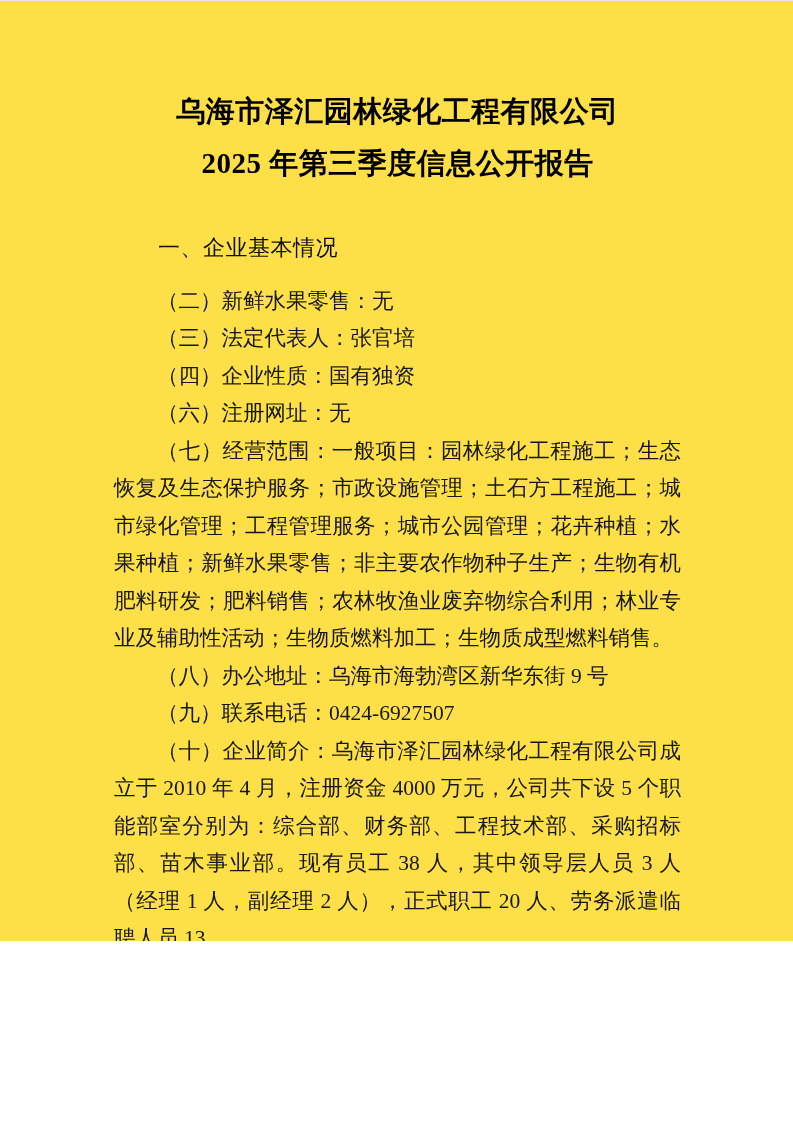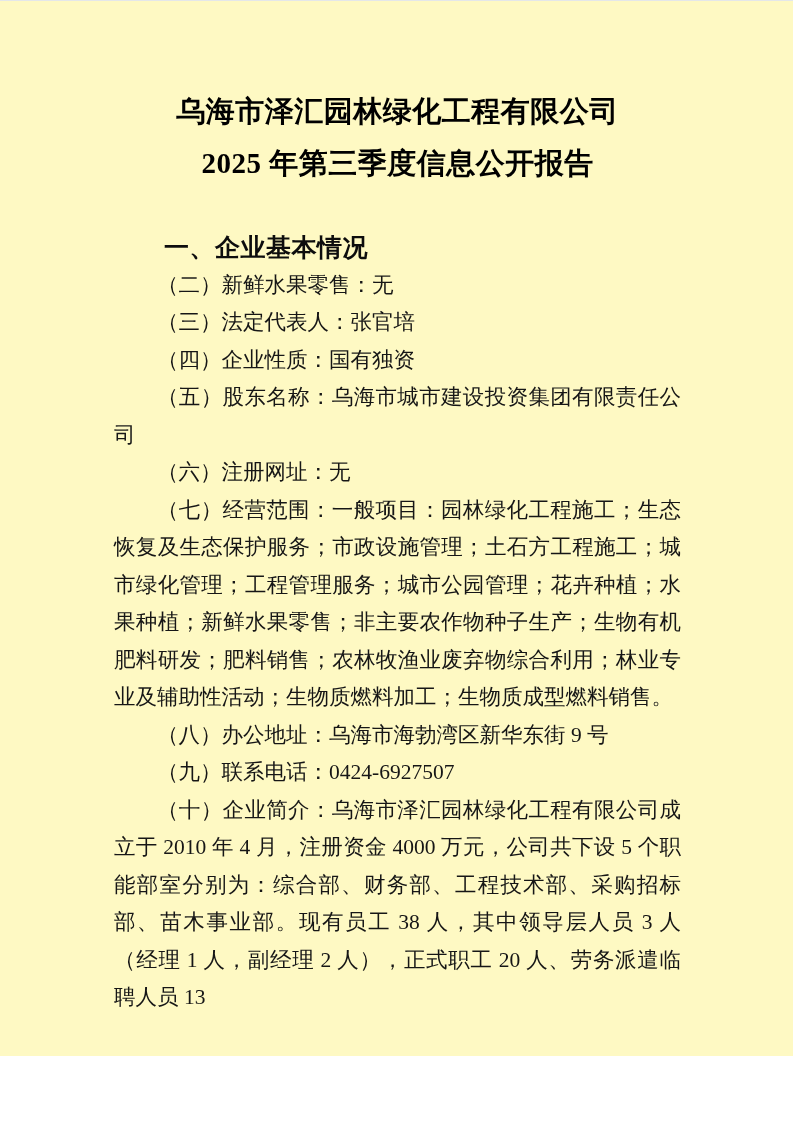--- a/index.html
+++ b/index.html
@@ -3,22 +3,22 @@
 <meta charset="utf-8">
 <style>
   html, body {
     margin: 0;
     padding: 0;
     background: #ffffff;
   }
   .page {
     position: relative;
     width: 793px;
-    height: 1056px;
-    background: #fef9c3;
+    height: 941px;
+    background: #fde047;
     overflow: hidden;
     box-sizing: border-box;
     border-top: 1px solid #e4e7e9;
     font-family: "Liberation Serif", "DejaVu Serif", serif;
     color: #141414;
   }
   .content {
     position: absolute;
     left: 114px;
     top: 84px;
@@ -28,24 +28,24 @@
     margin: 0;
     padding: 0;
     font-size: 29px;
     font-weight: bold;
     line-height: 52px;
     text-align: center;
     color: #000000;
     letter-spacing: 0.5px;
   }
   .section-heading {
-    margin: 40px 0 0 0;
+    margin: 40px 0 16px 0;
     font-family: "Liberation Sans", "DejaVu Sans", sans-serif;
-    font-weight: bold;
-    font-size: 25px;
+    font-weight: normal;
+    font-size: 22px;
     line-height: 37.5px;
     text-indent: 2em;
     color: #0d0d0d;
     letter-spacing: 0.5px;
   }
   .para {
     margin: 0;
     font-size: 21.5px;
     line-height: 37.5px;
     text-indent: 2em;
@@ -63,21 +63,20 @@
     <h1 class="doc-title">
       <div>乌海市泽汇园林绿化工程有限公司</div>
       <div>2025 年第三季度信息公开报告</div>
     </h1>
 
     <div class="section-heading">一、企业基本情况</div>
 
     <p class="para">（二）新鲜水果零售：无</p>
     <p class="para">（三）法定代表人：张官培</p>
     <p class="para">（四）企业性质：国有独资</p>
-    <p class="para">（五）股东名称：乌海市城市建设投资集团有限责任公司</p>
     <p class="para">（六）注册网址：无</p>
     <p class="para">（七）经营范围：一般项目：园林绿化工程施工；生态恢复及生态保护服务；市政设施管理；土石方工程施工；城市绿化管理；工程管理服务；城市公园管理；花卉种植；水果种植；新鲜水果零售；非主要农作物种子生产；生物有机肥料研发；肥料销售；农林牧渔业废弃物综合利用；林业专业及辅助性活动；生物质燃料加工；生物质成型燃料销售。</p>
     <p class="para">（八）办公地址：乌海市海勃湾区新华东街 9 号</p>
     <p class="para">（九）联系电话：0424-6927507</p>
     <p class="para">（十）企业简介：乌海市泽汇园林绿化工程有限公司成立于 2010 年 4 月，注册资金 4000 万元，公司共下设 5 个职能部室分别为：综合部、财务部、工程技术部、采购招标部、苗木事业部。现有员工 38 人，其中领导层人员 3 人（经理 1 人，副经理 2 人），正式职工 20 人、劳务派遣临聘人员 13</p>
 
   </div>
 </div>
 
 </body></html>

